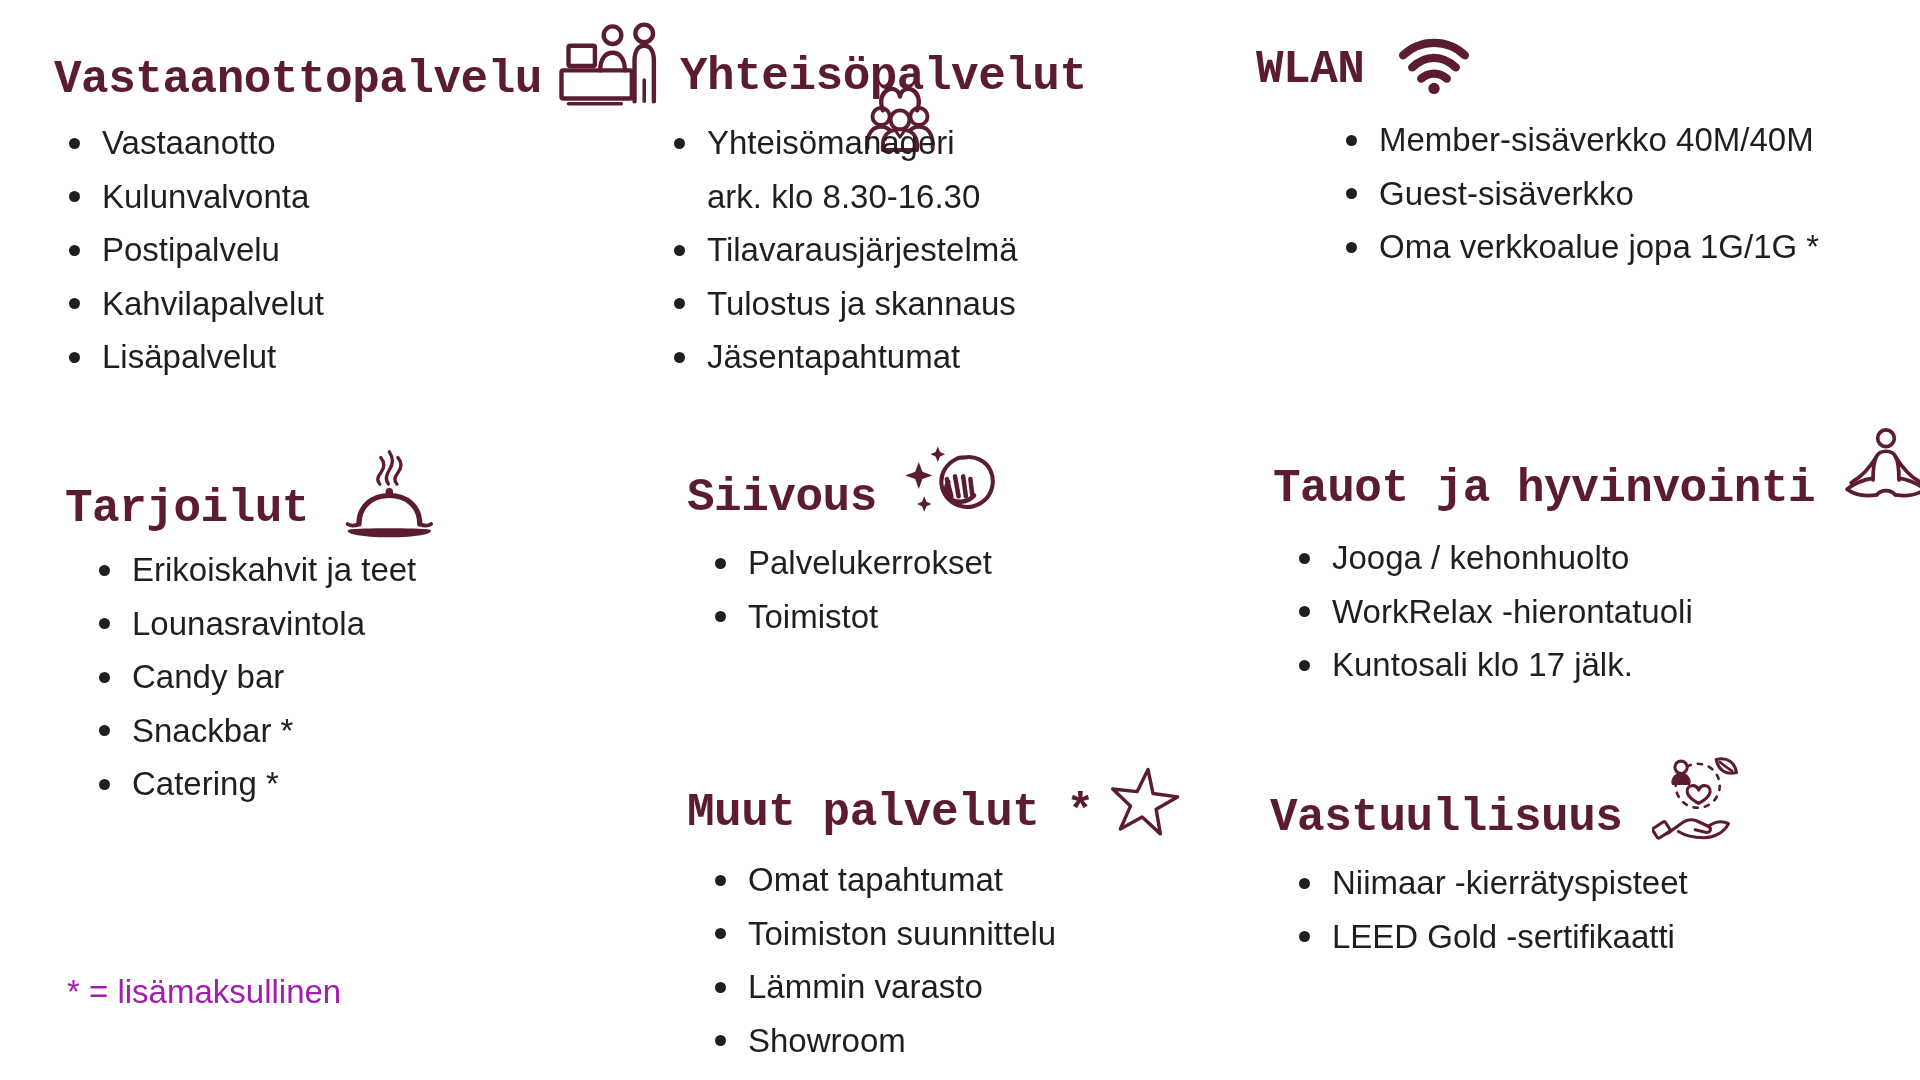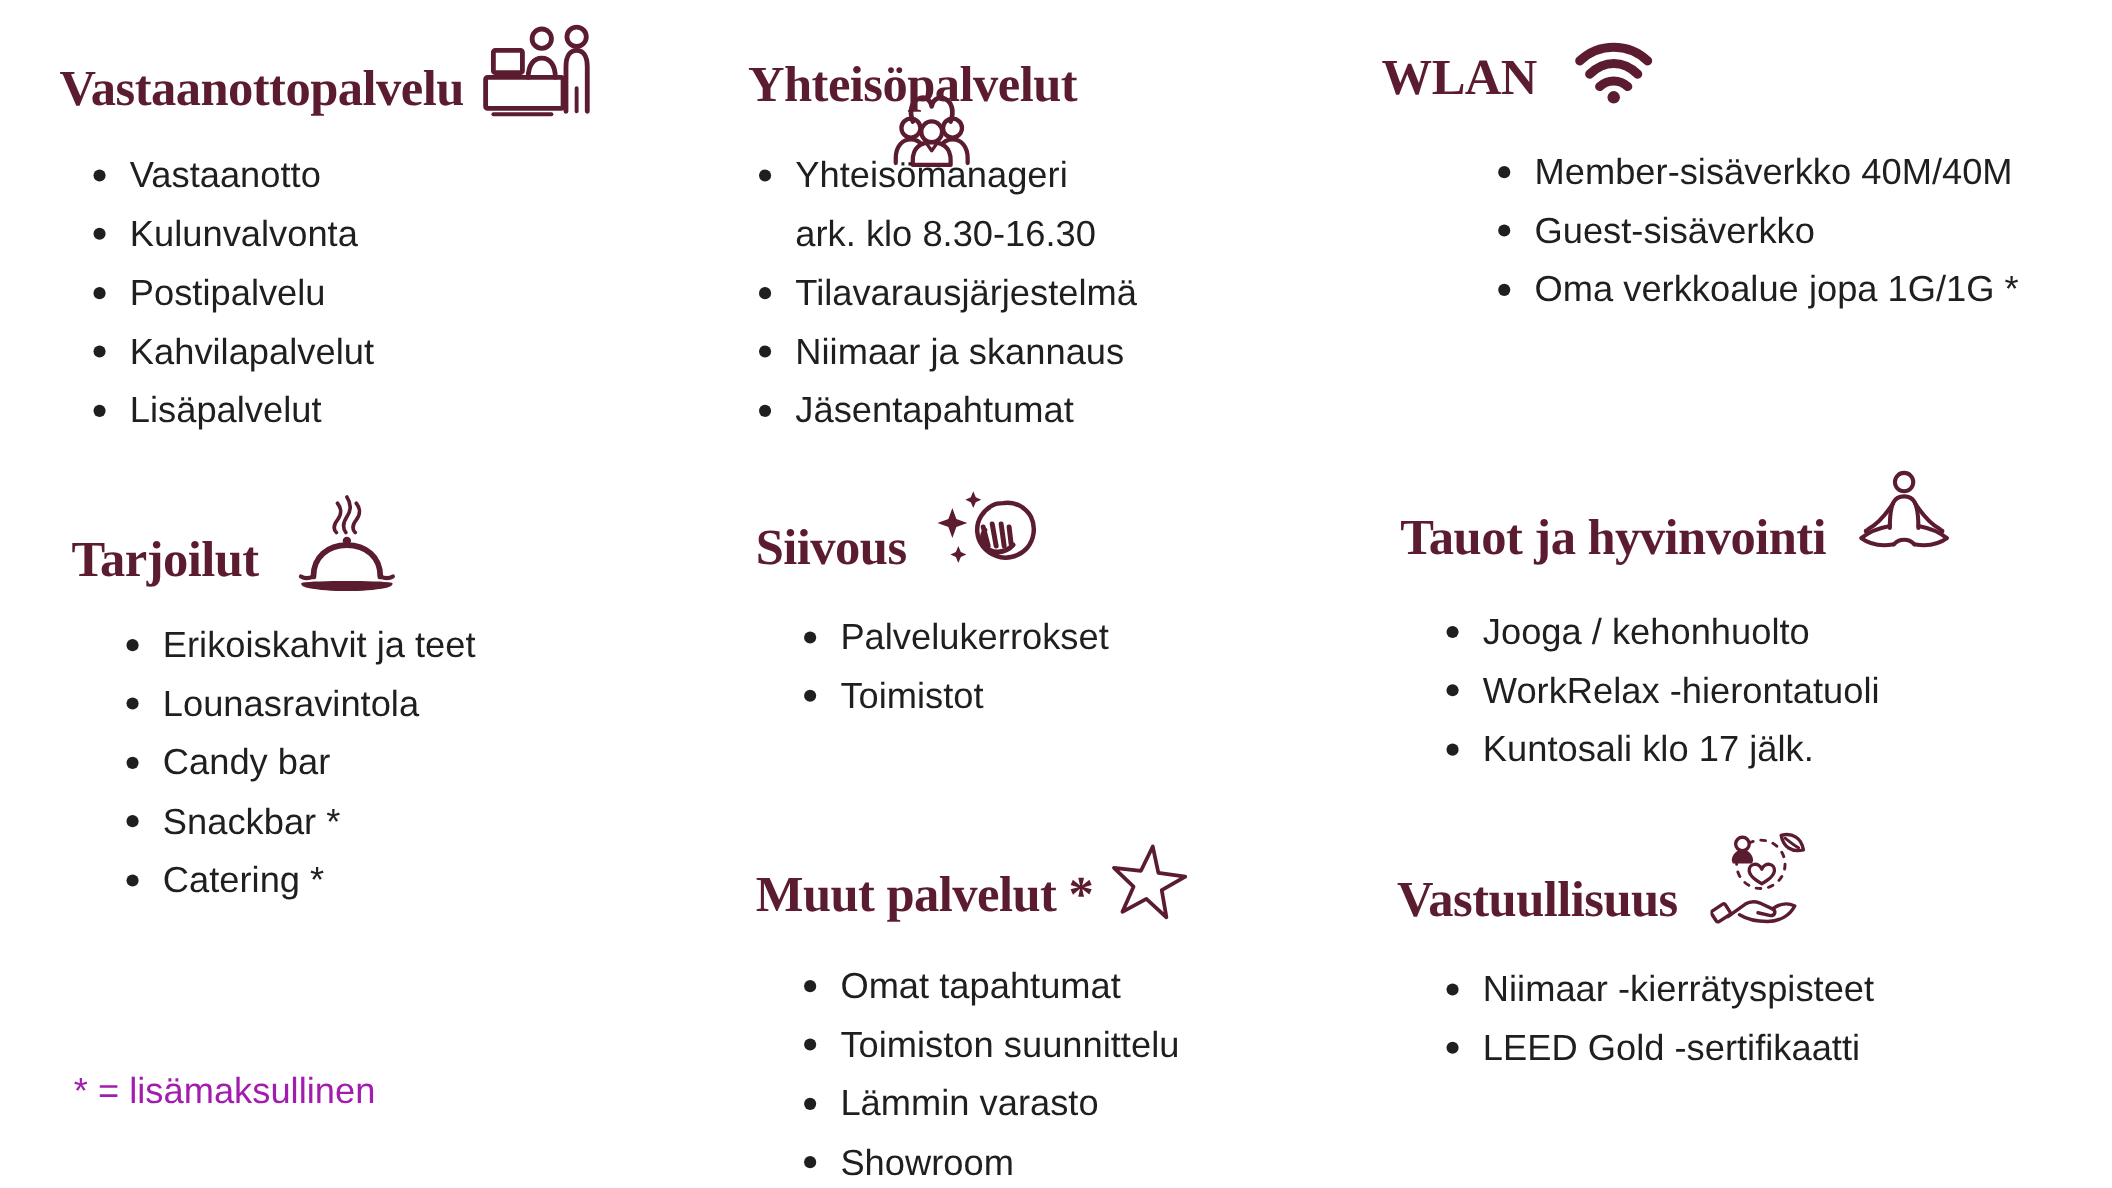--- a/index.html
+++ b/index.html
@@ -1,22 +1,22 @@
 <!DOCTYPE html>
 <html><head>
 <meta charset="utf-8">
 <style>
   html,body{margin:0;padding:0;background:#ffffff;}
   .canvas{position:relative;width:1920px;height:1080px;background:#ffffff;overflow:hidden;
           font-family:"Liberation Sans",sans-serif;color:#1f1f1f;}
   .head{position:absolute;display:flex;align-items:center;white-space:nowrap;}
-  .head h2{margin:0;font-family:Liberation Serif, serif;font-weight:700;
+  .head h2{margin:0;font-family:Liberation Mono, monospace;font-weight:700;
            font-size:46px;line-height:56px;color:#5b1c2f;letter-spacing:-0.5px;}
   .head svg{flex:none;}
-  .list{position:absolute;list-style:none;margin:16px;padding:0;
+  .list{position:absolute;list-style:none;margin:0;padding:0;
         font-size:33px;line-height:53.5px;color:#1f1f1f;}
   .list li{position:relative;padding-left:36px;white-space:pre-line;}
   .list li::before{content:"";position:absolute;left:3px;top:21.5px;width:11px;height:11px;
                    border-radius:50%;background:#1f1f1f;}
   .footnote{position:absolute;left:67px;top:970px;font-size:33px;line-height:44px;color:#a21caf;}
 
   .s1 .head{left:54px;top:49px;}   .s1 .list{left:66px;top:116px;}
   .s2 .head{left:65px;top:475px;}  .s2 .list{left:96px;top:543px;}
   .s3 .head{left:680px;top:49px;flex-direction:column;}  .s3 .list{left:671px;top:116px;}
   .s4 .head{left:687px;top:467px;} .s4 .list{left:712px;top:536px;}
@@ -91,21 +91,21 @@
         <path class="st" d="M88 84 V79 C88 66 81 59 72 59 C66 59 62 62 59 66" stroke-width="4.5"></path>
         <circle class="wh" cx="50" cy="51" r="11" stroke-width="4.5"></circle>
         <path class="wh" d="M30 86 V81 C30 68 38 62 50 62 C62 62 70 68 70 81 V86 Z" stroke-width="4.5"></path>
         <path class="st" d="M45 64 L50 71 L55 64" stroke-width="3.5"></path>
       </svg>
     </div>
     <ul class="list">
       <li>Yhteisömanageri
 ark. klo 8.30-16.30</li>
       <li>Tilavarausjärjestelmä</li>
-      <li>Niimaar ja skannaus</li>
+      <li>Tulostus ja skannaus</li>
       <li>Jäsentapahtumat</li>
     </ul>
   </div>
 
   <div class="s4">
     <div class="head">
       <h2>Siivous</h2>
       <svg viewBox="0 0 110 95" width="100" height="86" style="margin:-25px 0 0 28px">
         <path class="fl" d="M15 22 L19 33 L30 37 L19 41 L15 52 L11 41 L0 37 L11 33 Z"></path>
         <path class="fl" d="M36 5 L38.5 11 L44 13.5 L38.5 16 L36 22 L33.5 16 L28 13.5 L33.5 11 Z"></path>

